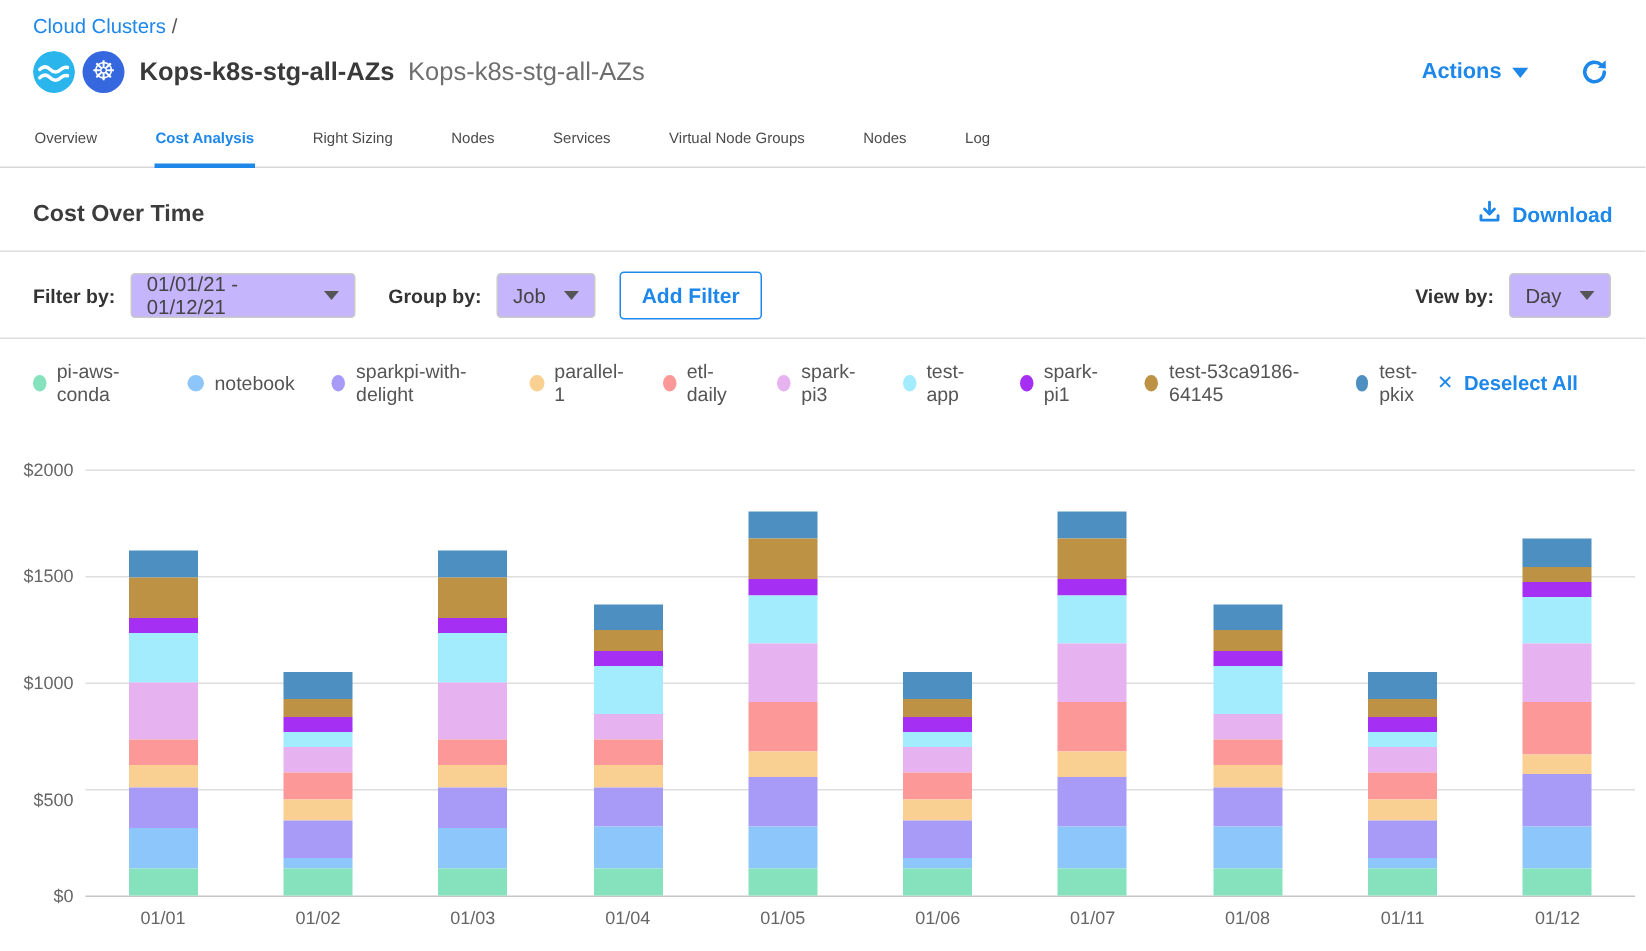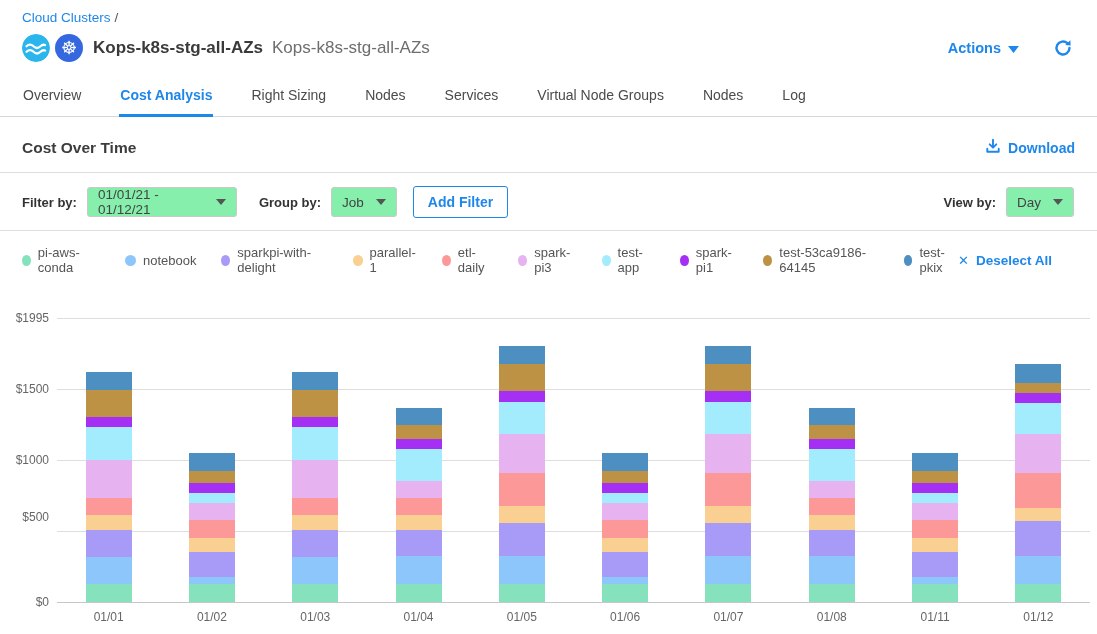--- a/index.html
+++ b/index.html
@@ -20,38 +20,38 @@
   .page-title { font-size:17px; font-weight:bold; margin-left:10px; color:#3a3a3a; }
   .page-subtitle { font-size:17px; color:#6e6e6e; margin-left:9px; }
   .title-spacer { flex:1; }
   .actions-btn { color:#1e87ea; font-weight:bold; font-size:14.5px; display:flex;
     align-items:center; gap:7px; cursor:pointer; margin-right:34px; }
   .refresh-btn { cursor:pointer; display:flex; align-items:center; margin-right:2px; }
 
   
   .tabs { display:flex; gap:37px; padding:0 22px; margin-top:17px;
     border-bottom:1px solid #d8d8d8; }
-  .tab { font-size:14px; color:#4b4b4b; padding:8px 1px 11px 1px; cursor:pointer;
+  .tab { font-size:10px; color:#4b4b4b; padding:8px 1px 11px 1px; cursor:pointer;
     white-space:nowrap; border-bottom:3px solid transparent; margin-bottom:-1px; }
   .tab.active { color:#1e87ea; font-weight:bold; border-bottom-color:#1e87ea; }
 
   
   .section-header { display:flex; align-items:center; justify-content:space-between;
     padding:21px 22px 15px 22px; border-bottom:1px solid #ddd; }
   .section-title { font-size:15.5px; font-weight:bold; color:#3c3c3c; }
   .download-btn { color:#1e87ea; font-weight:bold; font-size:14px; display:flex;
     align-items:center; gap:7px; cursor:pointer; }
 
   
   .filter-row { display:flex; align-items:center; padding:13px 22px 12px 22px;
     border-bottom:1px solid #ddd; }
   .filter-label { font-size:13px; font-weight:bold; color:#333; }
   .select-box { display:flex; align-items:center; justify-content:space-between;
     border:1px solid #c9c9c9; border-radius:3px; height:30px; padding:0 10px;
-    font-size:13.5px; color:#444; cursor:pointer; background:#86efac; }
+    font-size:13.5px; color:#444; cursor:pointer; background:#c4b5fd; }
   .select-box .caret { margin-left:12px; color:#555; display:flex; }
   .date-box { width:150px; margin-left:10px; }
   .groupby-label { margin-left:22px; }
   .groupby-box { margin-left:10px; }
   .add-filter-btn { margin-left:16px; border:1px solid #1e87ea; color:#1e87ea;
     background:#fff; font-weight:bold; font-size:14px; border-radius:3px;
     padding:0 14px; height:32px; cursor:pointer;
     font-family:"Liberation Sans", sans-serif; }
   .filter-spacer { flex:1; }
   .viewby-box { margin-left:10px; margin-right:1px; }
@@ -221,27 +221,27 @@
     <span class="deselect-x">✕</span>
     <span>Deselect All</span>
   </span>
 </div>
 
 <div class="chart">
   <div class="plot" id="plot">
       <div class="gridline zero" style="top: 284px;"></div>
       <div class="ytick" style="top: 284px;">$0</div>
       <div class="gridline" style="top: 213px;"></div>
-      <div class="ytick" style="top: 199px;">$500</div>
+      <div class="ytick" style="top: 220px;">$500</div>
       <div class="gridline" style="top: 142px;"></div>
       <div class="ytick" style="top: 142px;">$1000</div>
       <div class="gridline" style="top: 71px;"></div>
       <div class="ytick" style="top: 71px;">$1500</div>
       <div class="gridline" style="top: 0px;"></div>
-      <div class="ytick" style="top: 0px;">$1995</div>
+      <div class="ytick" style="top: 0px;">$2000</div>
       <div class="bars-row">
         <div class="bar-slot">
           <div class="bar">
             <div class="bar-seg" style="height: 17.75px; background: rgb(133, 226, 189);"></div>
             <div class="bar-seg" style="height: 27.69px; background: rgb(141, 198, 251);"></div>
             <div class="bar-seg" style="height: 26.98px; background: rgb(168, 155, 248);"></div>
             <div class="bar-seg" style="height: 14.2px; background: rgb(249, 208, 145);"></div>
             <div class="bar-seg" style="height: 17.04px; background: rgb(253, 152, 152);"></div>
             <div class="bar-seg" style="height: 38.34px; background: rgb(230, 178, 240);"></div>
             <div class="bar-seg" style="height: 32.66px; background: rgb(163, 236, 254);"></div>

